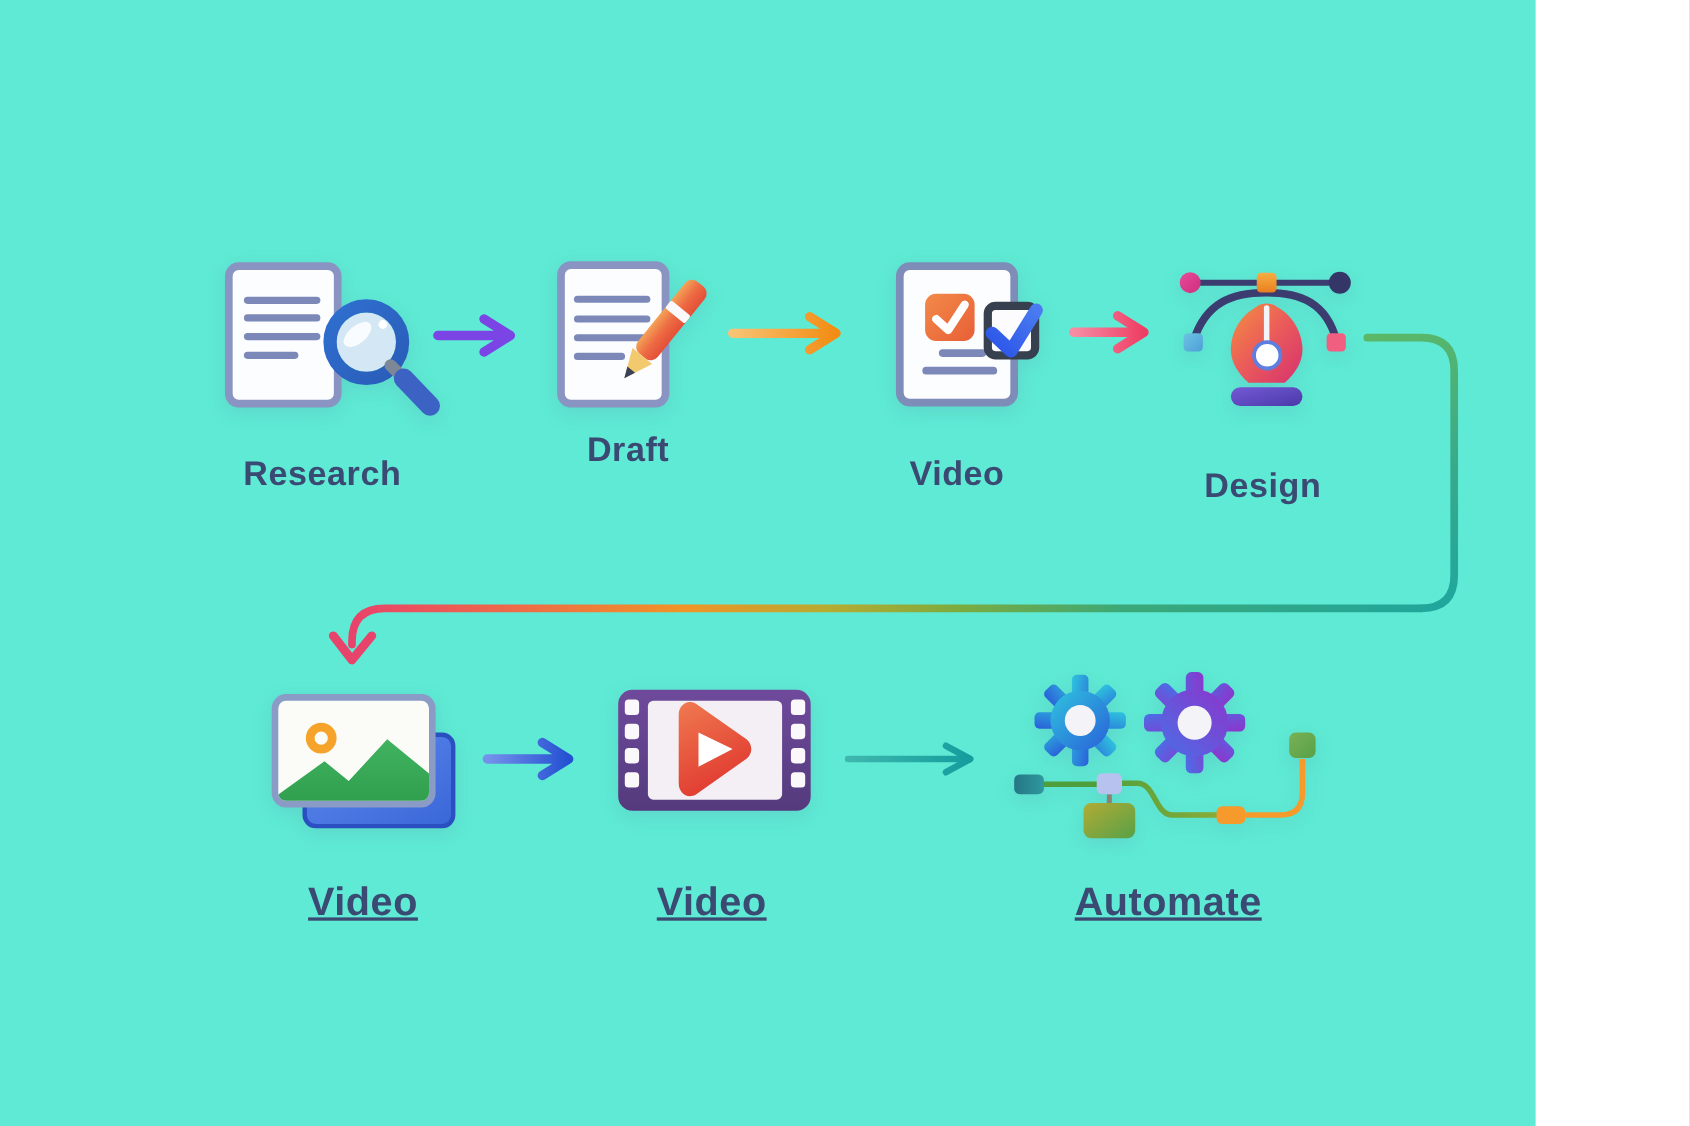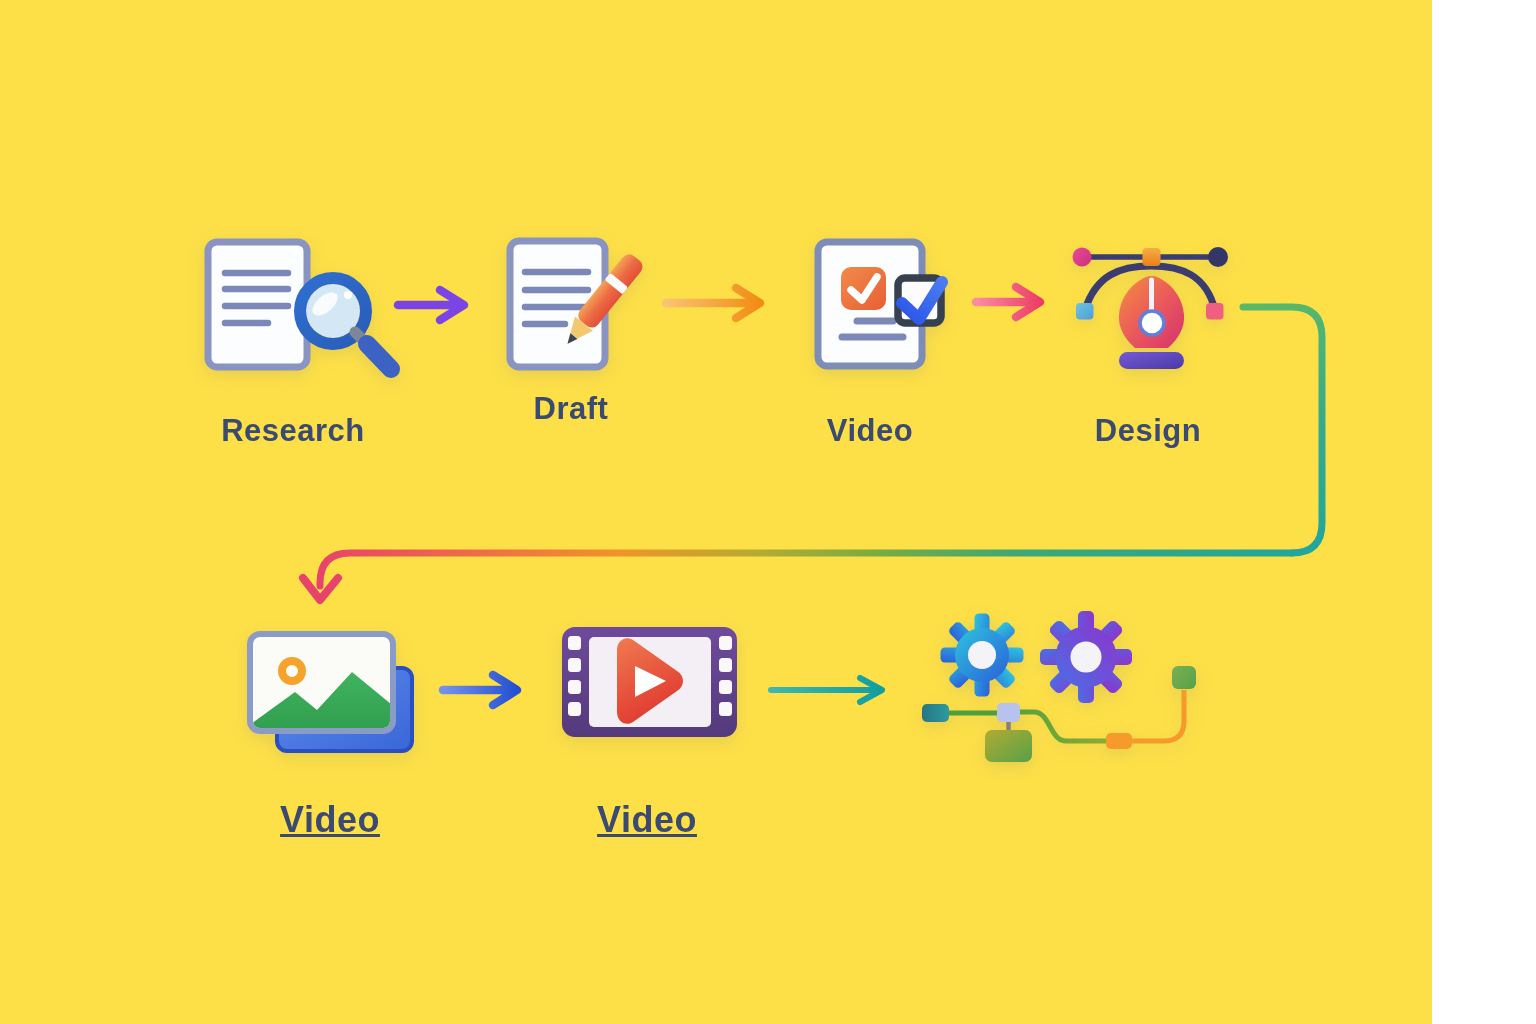--- a/index.html
+++ b/index.html
@@ -1,20 +1,19 @@
 <!DOCTYPE html>
 <html><head>
 <meta charset="utf-8">
 <style>
   html,body{margin:0;padding:0;}
   .stage{
     position:relative; width:1396px; height:1024px;
-    background:#fde047; overflow:hidden;
+    background:#5eead4; overflow:hidden;
     font-family:"Liberation Sans", sans-serif;
-    padding-left:36px;
   }
   .icon-svg{ position:absolute; filter: drop-shadow(0 5px 8px rgba(90,100,150,0.14)); }
   .conn-svg{ position:absolute; }
   .step-label{
     position:absolute; transform:translateX(-50%);
     color:#3b4a72; font-weight:600; letter-spacing:0.5px; white-space:nowrap;
   }
   .lbl-top{ font-size:31px; }
   .lbl-bottom{ font-size:36px;text-decoration:underline; }
 </style>
@@ -321,17 +320,18 @@
       <stop offset="0" stop-color="#3fb7ae"></stop>
           <stop offset="1" stop-color="#149d9e"></stop>
     </linearGradient>
       </defs>
     <path d="M8,20 H110 M97,8 L119,20 L97,32" fill="none" stroke="url(#arwTeal)" stroke-width="6" stroke-linecap="round" stroke-linejoin="round"></path>
   </svg>
 
   <div class="step-label lbl-top" style="left:293px;top:413px">Research</div>
   <div class="step-label lbl-top" style="left:571px;top:391px">Draft</div>
   <div class="step-label lbl-top" style="left:870px;top:413px">Video</div>
-  <div class="step-label lbl-top" style="left:1148px;top:413px">Design</div>
+  <div class="step-label lbl-top" style="left:1148px;top:424px">Design</div>
   <div class="step-label lbl-bottom" style="left:330px;top:799px">Video</div>
   <div class="step-label lbl-bottom" style="left:647px;top:799px">Video</div>
+  <div class="step-label lbl-bottom" style="left:1062px;top:799px">Automate</div>
 
 </div>
 
 </body></html>

